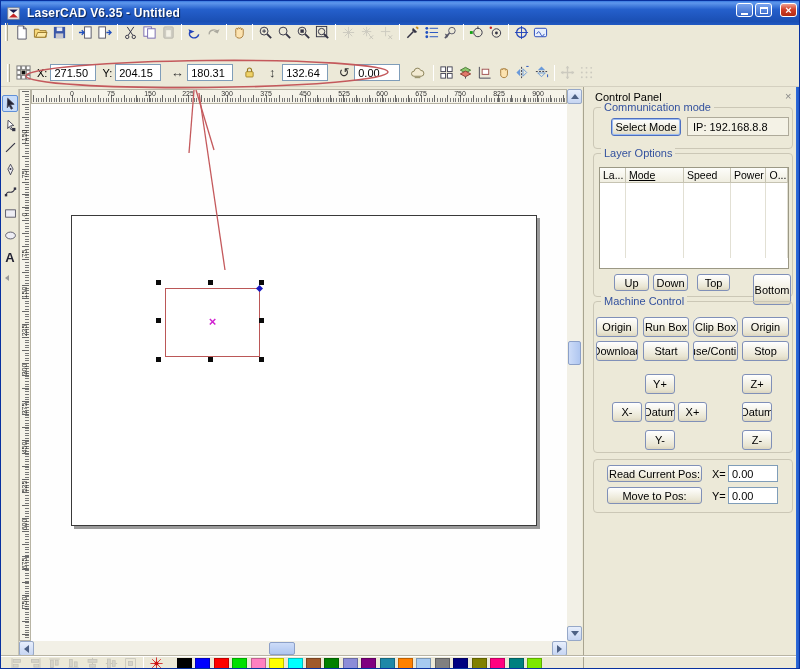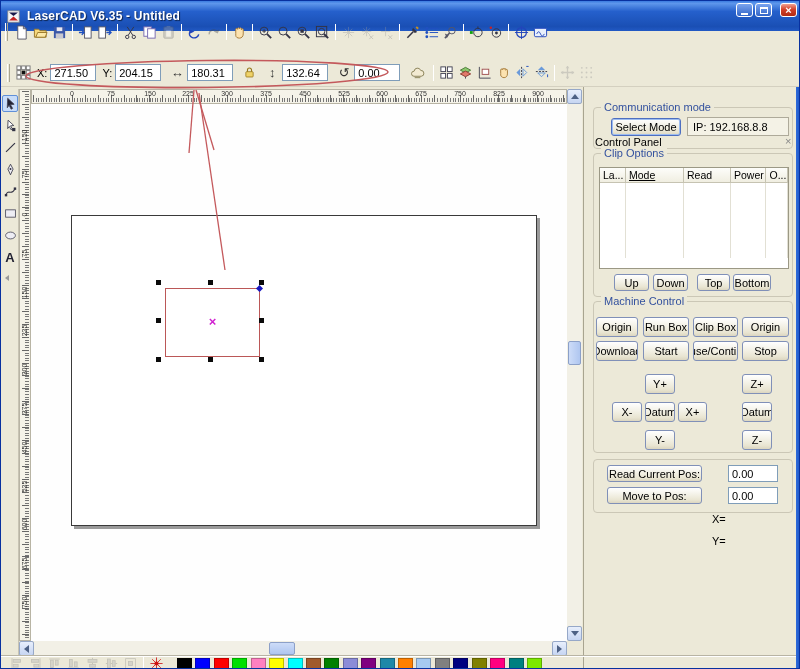--- a/index.html
+++ b/index.html
@@ -2,25 +2,25 @@
 <html><head>
 <meta charset="utf-8">
 <style>
   * { box-sizing: border-box; margin: 0; padding: 0; }
   html,body { background:#777; }
   #app {
     position: relative; width: 800px; height: 669px; overflow: hidden;
     background: #ECE9D8; font: 11px "Liberation Sans", sans-serif; color:#000;
     border: 1px solid #0831A0;
   }
-  .abs { position: absolute; margin-top: 45px; }
+  .abs { position: absolute; }
 
   
   #titlebar {
-    position:absolute; left:0; top:0; width:800px; height:30px;
+    position:absolute; left:0; top:0; width:800px; height:24px;
     background: linear-gradient(180deg,#3A7BE0 0%,#5E97EC 8%,#2560CC 35%,#1A4FB4 85%,#2159C4 100%);
     display:flex; align-items:center; padding-left:3px;
   }
   #titlebar .title { color:#fff; font-weight:bold; font-size:12px; margin-left:4px;
     text-shadow: 1px 1px 1px rgba(0,0,0,.6); letter-spacing:.2px; }
   .winbtn { position:absolute; top:2px; width:17px; height:14px; border-radius:3px;
     border:1px solid #fff; display:flex; align-items:center; justify-content:center; }
   .winbtn.min, .winbtn.max { background: linear-gradient(180deg,#7AA4EE,#3265C8); }
   .winbtn.close { background: linear-gradient(180deg,#F0A090,#D2412A 45%,#B22A12); }
   .glyph-min { width:7px; height:2px; background:#fff; margin-top:7px; }
@@ -555,28 +555,28 @@
   <div id="panel">
     <div class="abs" style="left:10px; top:4px;">Control Panel</div>
     <div class="abs" style="left:200px; top:3px; color:#888; font-size:11px;">×</div>
 
     <div class="gbox" style="left:8px; top:20px; width:200px; height:42px;"></div>
     <div class="glabel" style="left:16px; top:14px;">Communication mode</div>
     <div class="xpbtn focus" style="left:26px; top:31px; width:70px; height:18px;">Select Mode</div>
     <div class="sunken" style="position:absolute; left:102px; top:30px; width:102px; height:19px;">IP: 192.168.8.8</div>
 
     <div class="gbox" style="left:8px; top:66px; width:200px; height:144px;"></div>
-    <div class="glabel" style="left:16px; top:60px;">Clip Options</div>
+    <div class="glabel" style="left:16px; top:60px;">Layer Options</div>
   </div>
 
   <div id="ltable">
     <div class="lrow head">
       <div class="c0">La...</div>
       <div class="c1">Mode</div>
-      <div class="c2">Read</div>
+      <div class="c2">Speed</div>
       <div class="c3">Power</div>
       <div class="c4">O...</div>
     </div>
     <div class="lrow">
         <div class="c0"></div>
         <div class="c1"></div>
         <div class="c2"></div>
         <div class="c3"></div>
         <div class="c4"></div>
       </div>
@@ -606,27 +606,27 @@
         <div class="c1"></div>
         <div class="c2"></div>
         <div class="c3"></div>
         <div class="c4"></div>
       </div>
   </div>
 
   <div class="xpbtn" style="left:613px; top:273px; width:35px; height:17px;">Up</div>
   <div class="xpbtn" style="left:652px; top:273px; width:35px; height:17px;">Down</div>
   <div class="xpbtn" style="left:696px; top:273px; width:33px; height:17px;">Top</div>
-  <div class="xpbtn" style="left:732px; top:273px; width:38px; height:17px;">Bottom</div>
+  <div class="xpbtn" style="left:752px; top:273px; width:38px; height:31px;">Bottom</div>
 
   <div class="gbox" style="left:592px; top:300px; width:200px; height:152px;"></div>
   <div class="glabel" style="left:600px; top:294px;">Machine Control</div>
   <div class="xpbtn" style="left:595px; top:316px; width:42px; height:20px;">Origin</div>
   <div class="xpbtn" style="left:642px; top:316px; width:46px; height:20px;">Run Box</div>
-  <div class="xpbtn" style="left:692px; top:316px; width:45px; height:20px;">Clip Box</div>
+  <div class="xpbtn" style="left:692px; top:316px; width:45px; height:20px;border-radius:7px;">Clip Box</div>
   <div class="xpbtn" style="left:741px; top:316px; width:47px; height:20px;">Origin</div>
   <div class="xpbtn" style="left:595px; top:340px; width:42px; height:20px;">Download</div>
   <div class="xpbtn" style="left:642px; top:340px; width:46px; height:20px;">Start</div>
   <div class="xpbtn" style="left:692px; top:340px; width:45px; height:20px;">Pause/Continue</div>
   <div class="xpbtn" style="left:741px; top:340px; width:47px; height:20px;">Stop</div>
 
   <div class="xpbtn" style="left:644px; top:373px; width:30px; height:20px;">Y+</div>
   <div class="xpbtn" style="left:611px; top:401px; width:30px; height:20px;">X-</div>
   <div class="xpbtn" style="left:644px; top:401px; width:30px; height:20px;">Datum</div>
   <div class="xpbtn" style="left:677px; top:401px; width:29px; height:20px;">X+</div>

